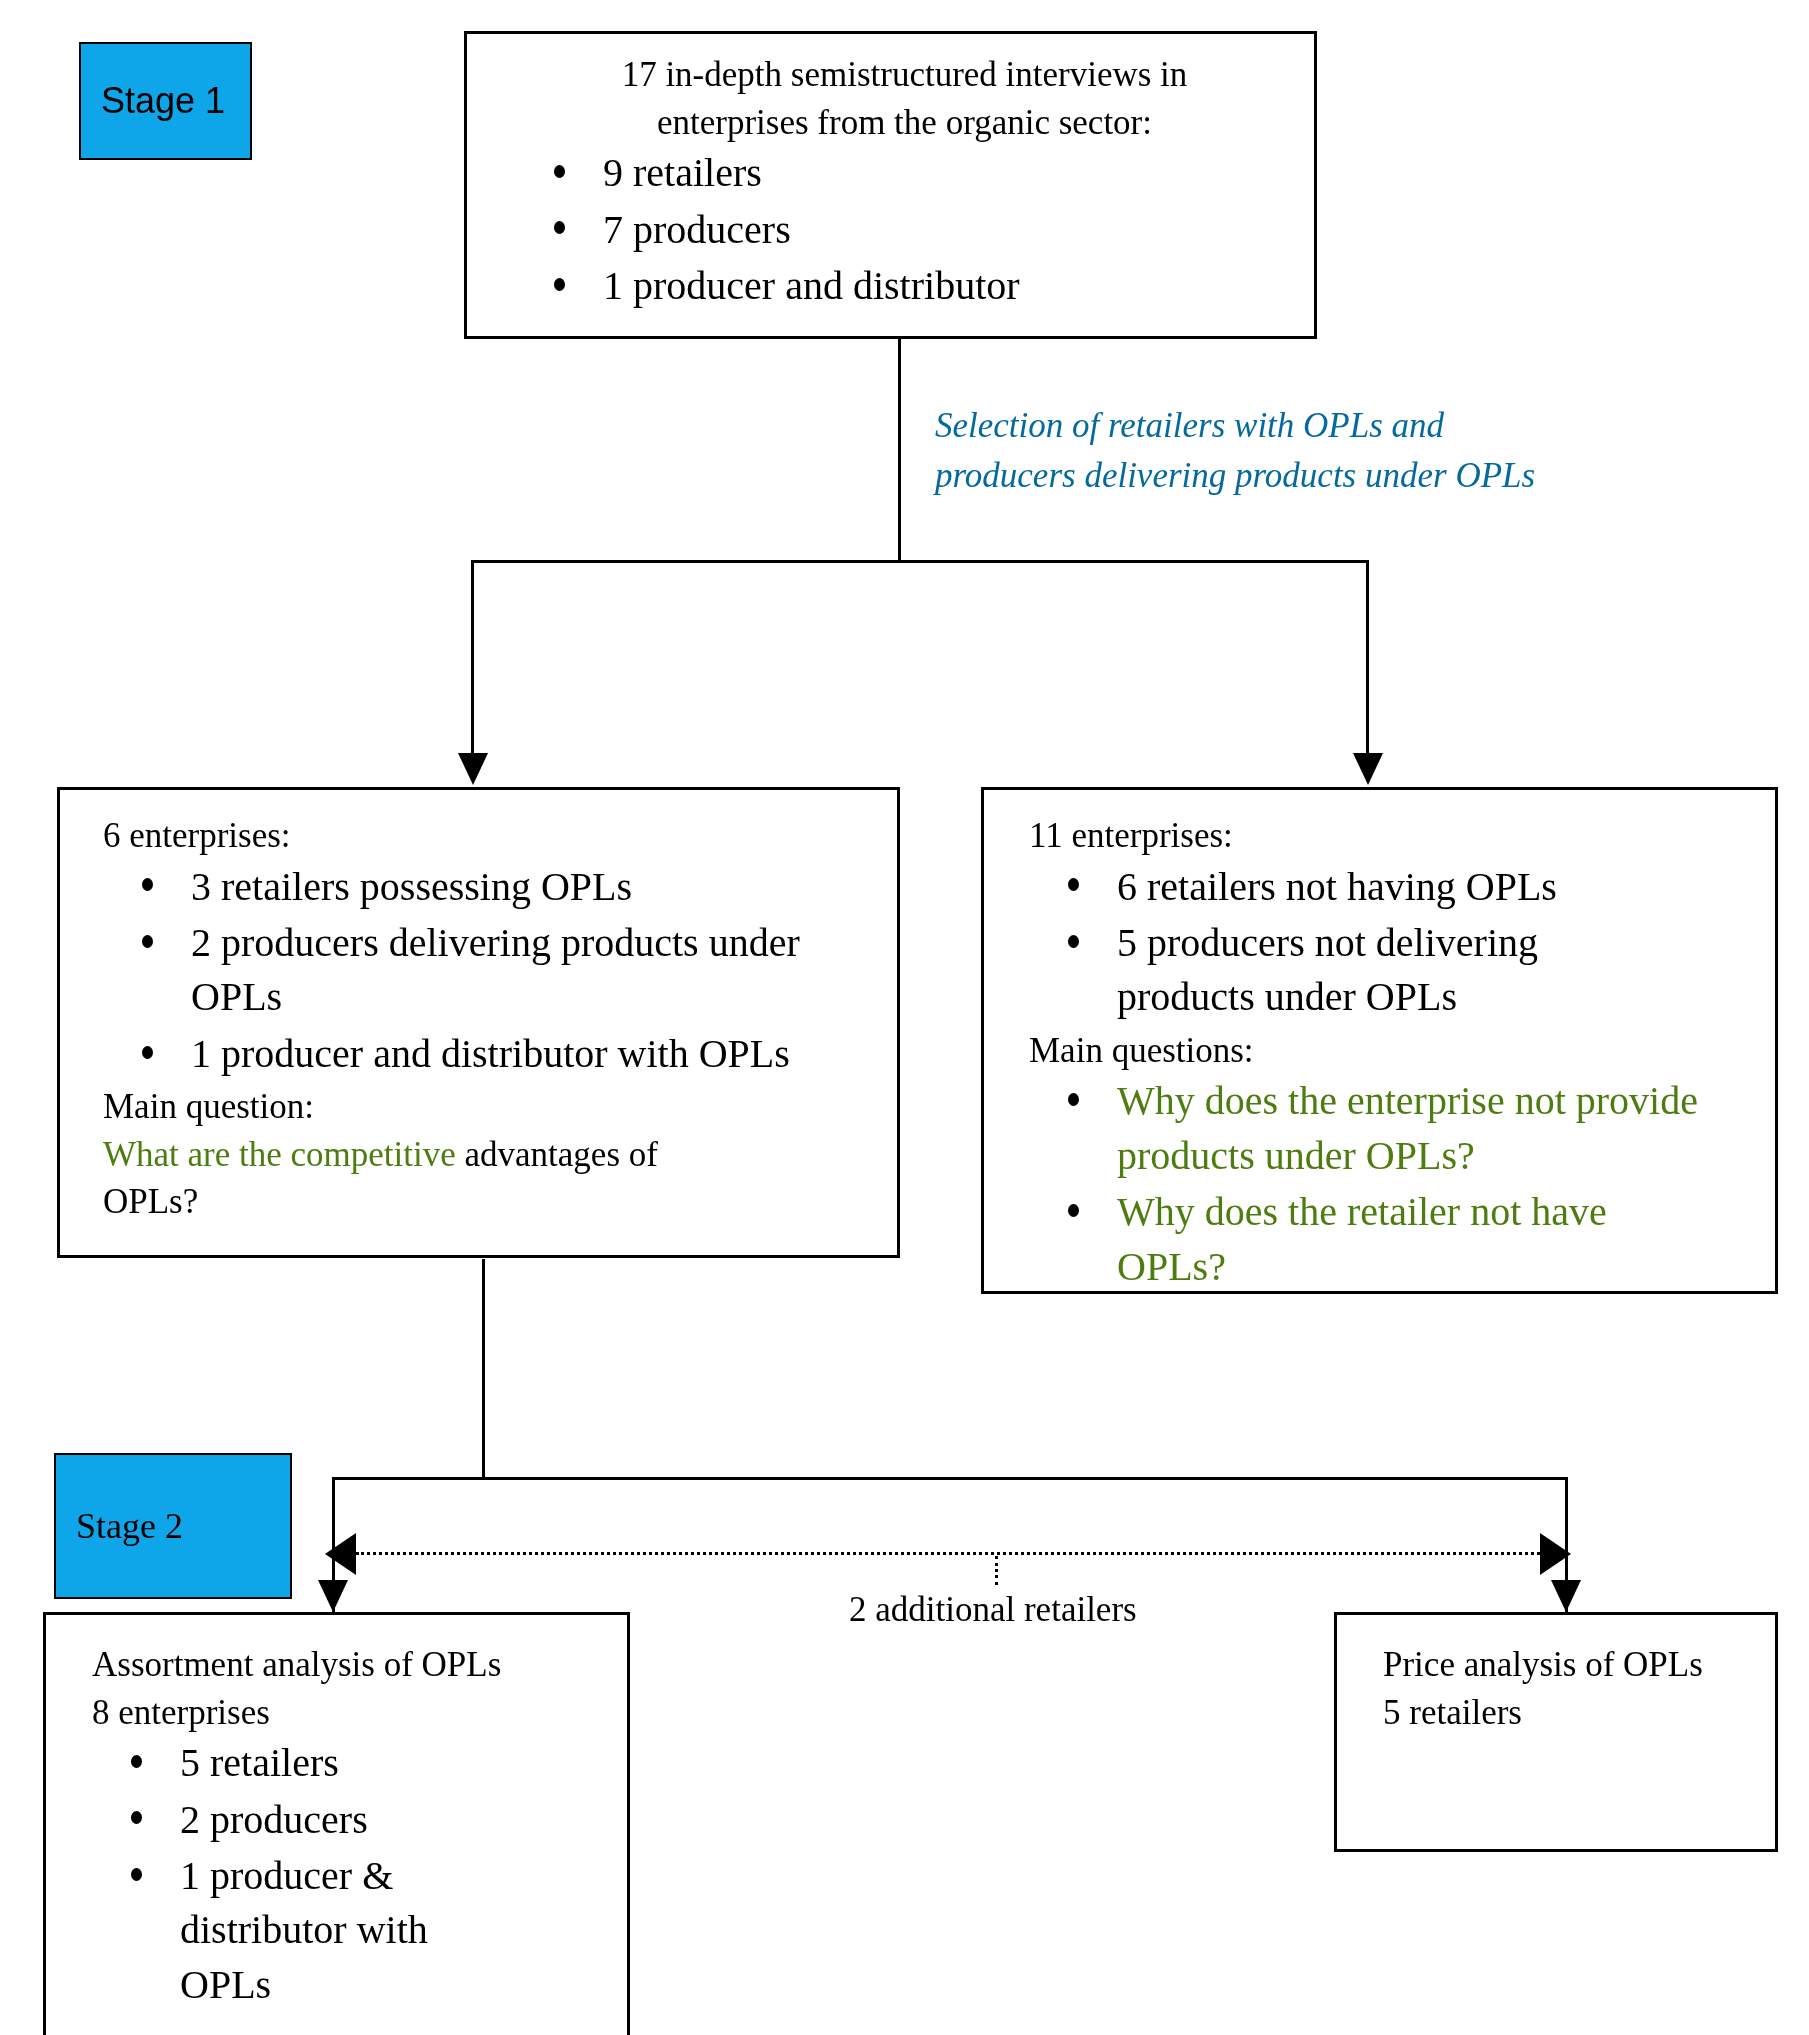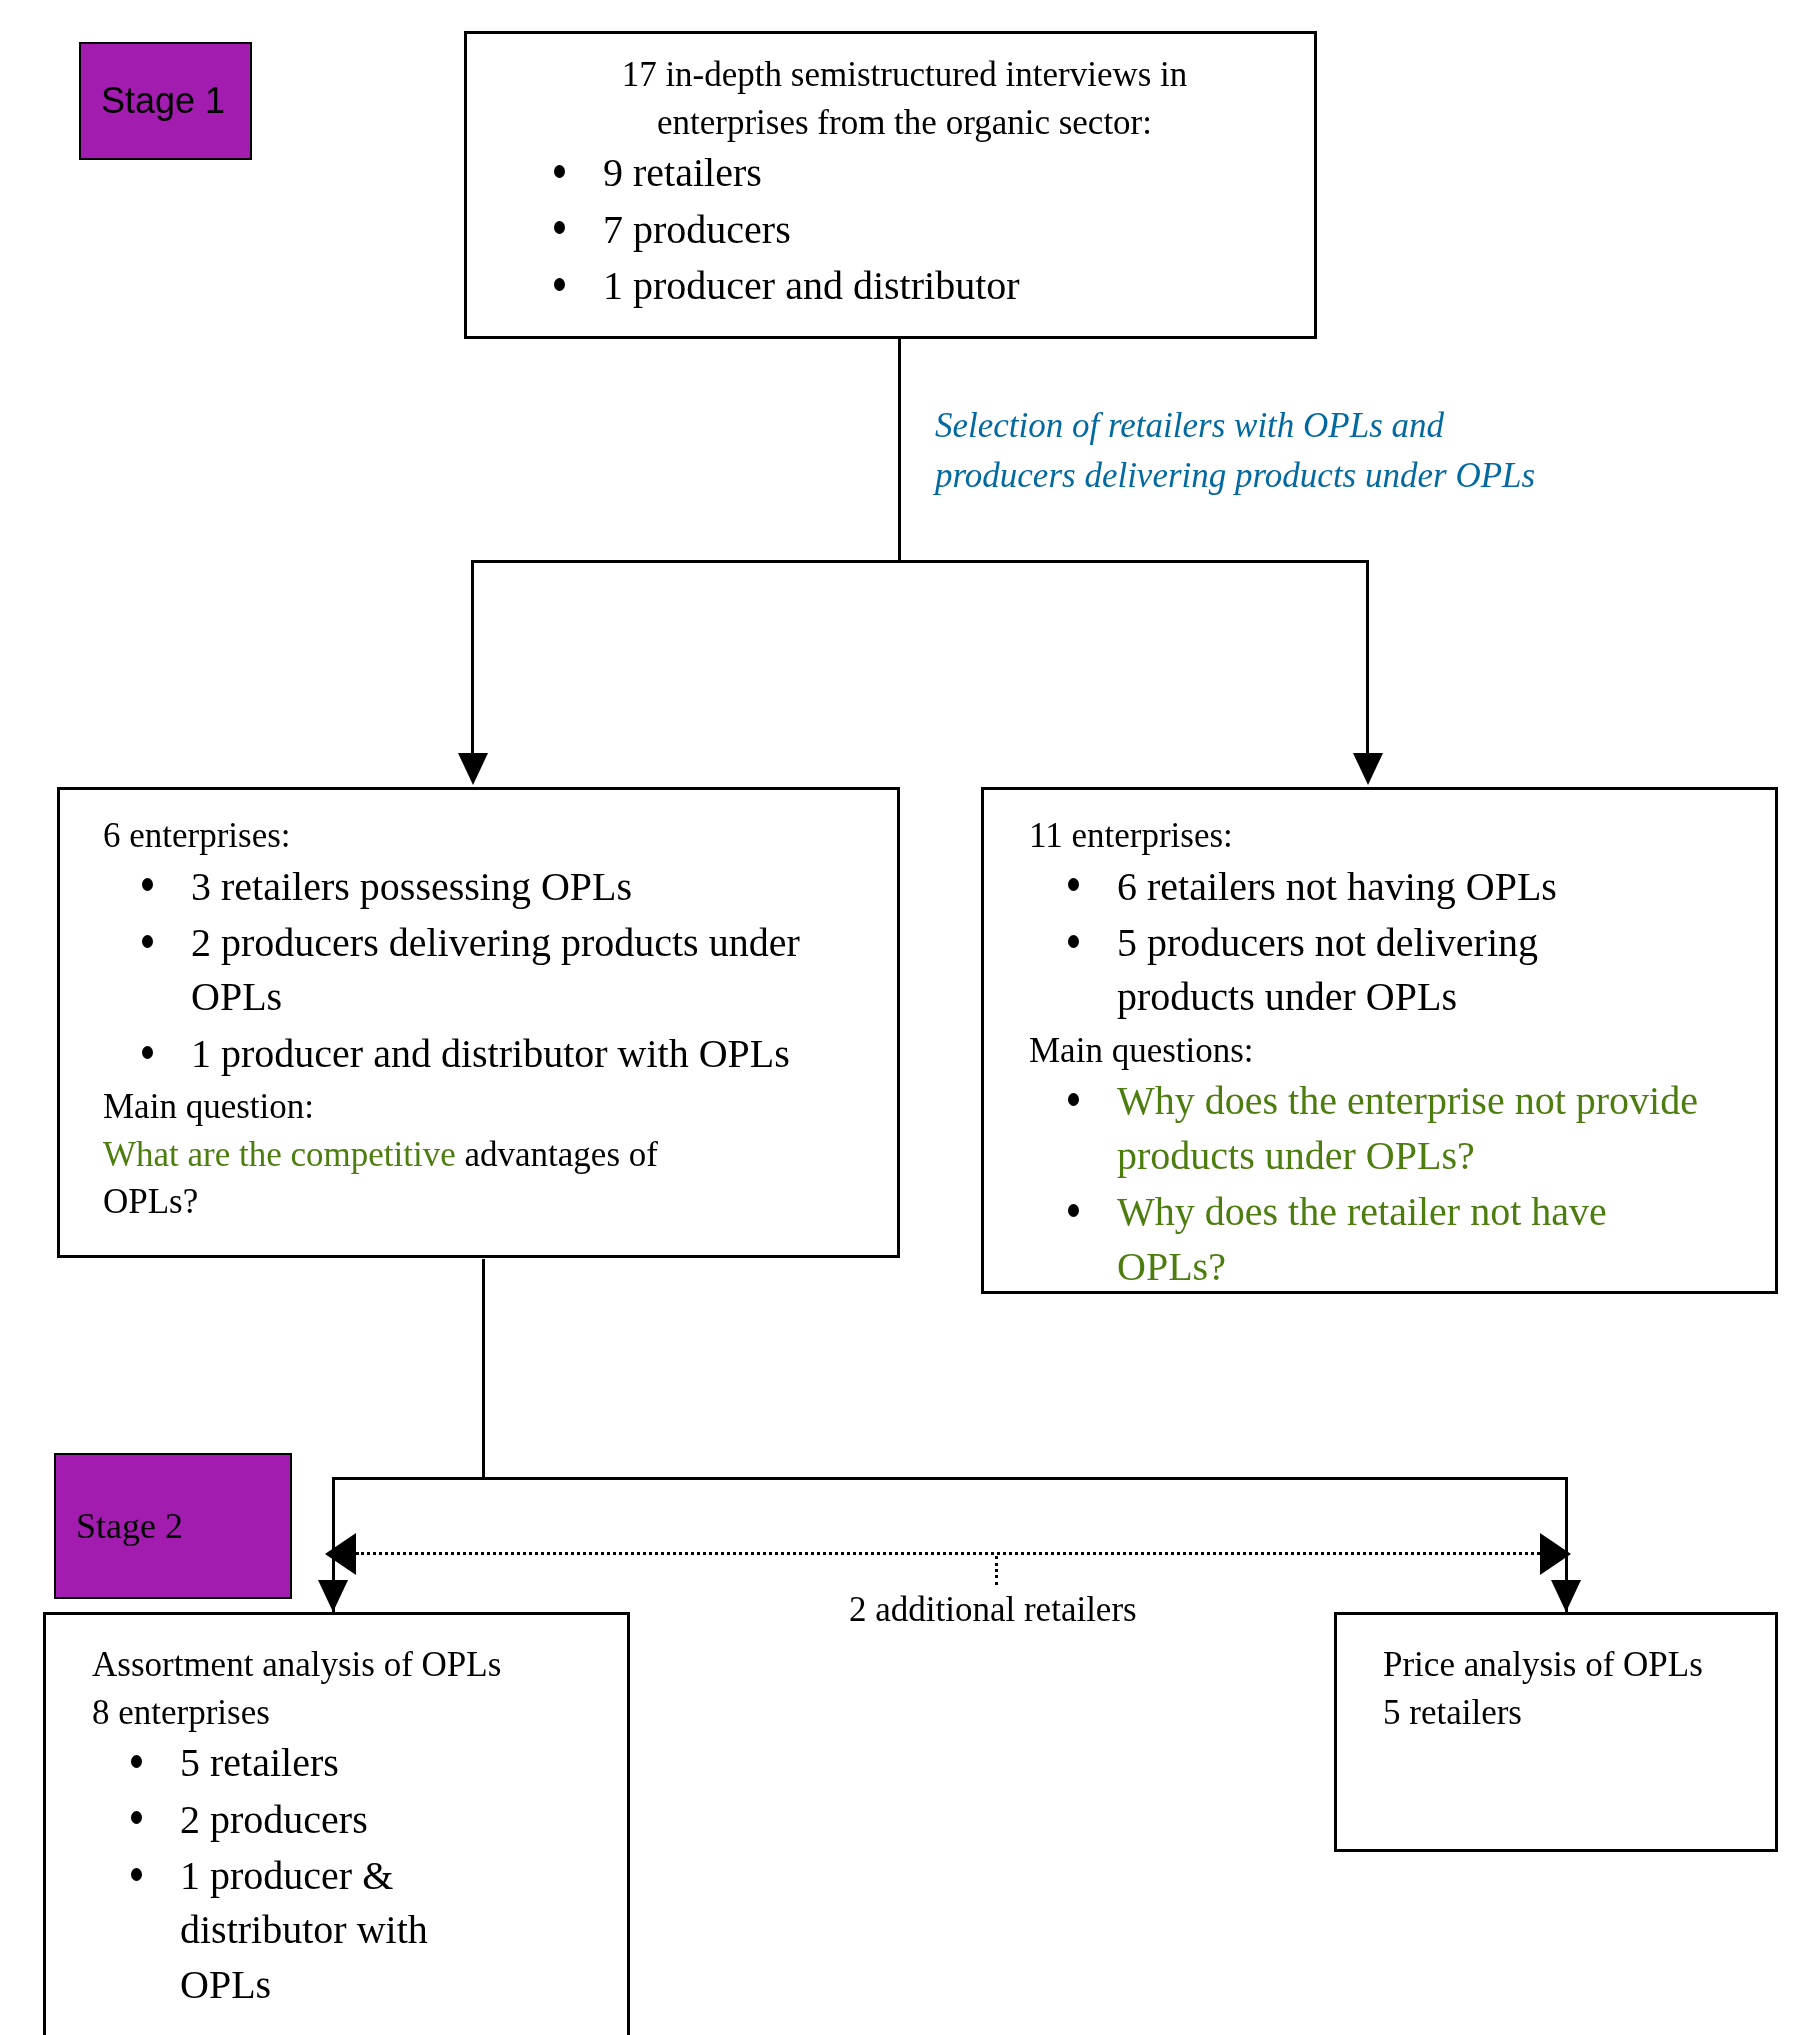--- a/index.html
+++ b/index.html
@@ -49,21 +49,21 @@
     top:0.47em;
     width:11px;height:13px;
     background:#000;
     border-radius:50%;
   }
   
   .stagebox{
     position:absolute;
     box-sizing:border-box;
     border:2.5px solid #000000;
-    background:#a21caf;
+    background:#0ea5e9;
     z-index:12;
   }
   .stagebox span{
     position:absolute;
     left:20px;
     top:50%;
     transform:translateY(-50%);
     font-size:36px;
     line-height:1;
   }

